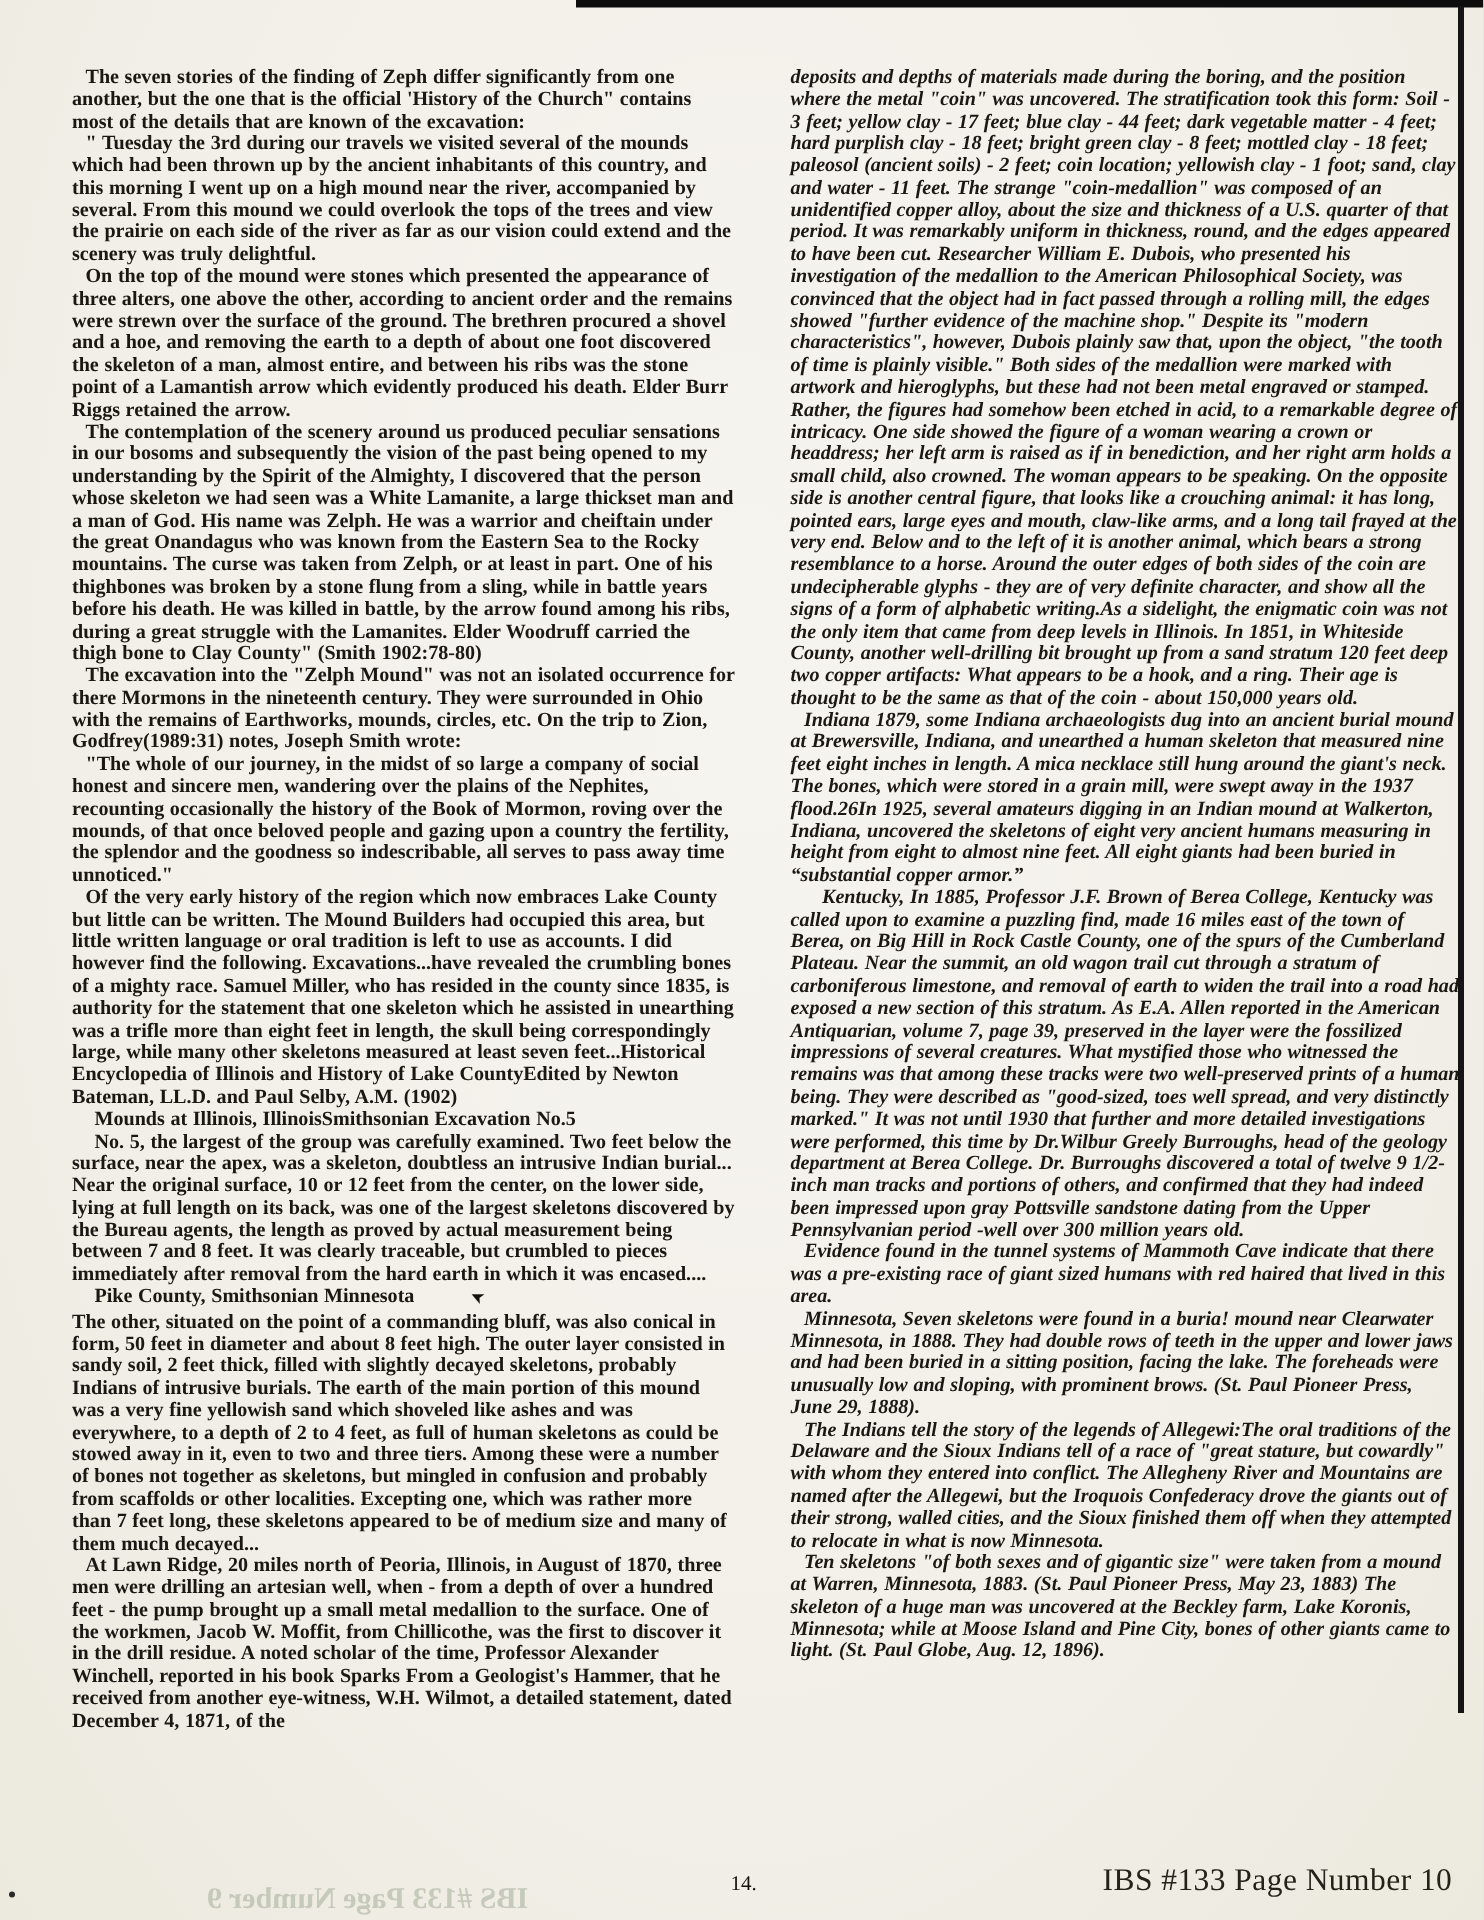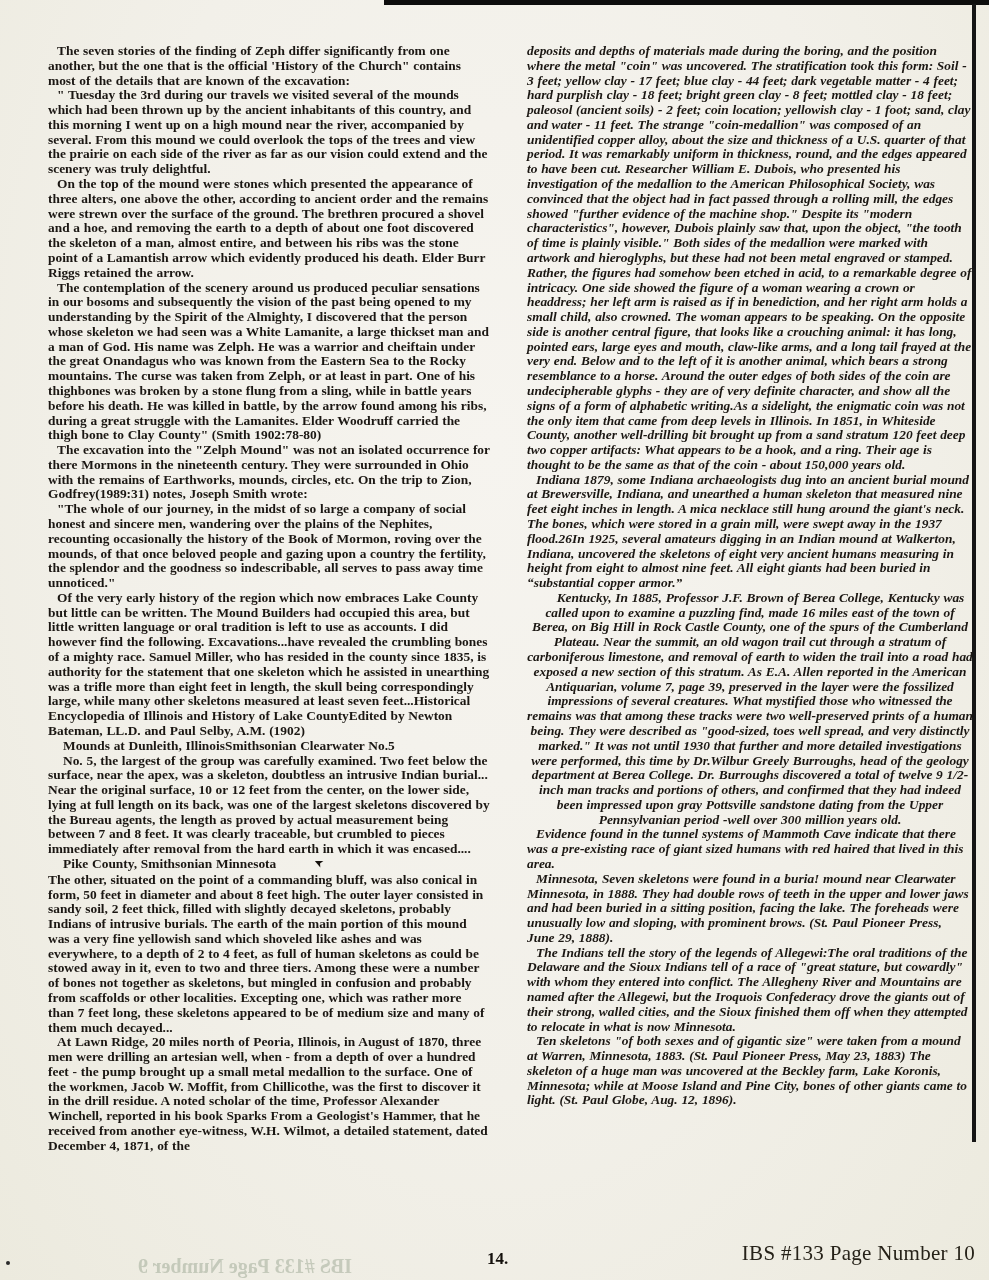--- a/index.html
+++ b/index.html
@@ -23,39 +23,39 @@
     position:absolute;top:44px;
     font-size:13.4px;line-height:14.78px;
     font-weight:bold;
     word-spacing:0.4px;
   }
   .col-left{left:48px;width:443px;}
   .col-right{left:527px;width:446px;font-style:italic;}
   p.pp{margin:0;}
   .ind{text-indent:9px;}
   .ind2{text-indent:15px;}
-  .ind3{text-indent:21px;text-align:center;}
+  .ind3{text-indent:21px;}
   .flush{text-indent:0;}
 
   .cursor-mark{
     display:inline-block;
     margin-left:38px;
     font-size:10px;
     transform:rotate(205deg);
     color:#15110d;
   }
 
   .page-num{
     position:absolute;left:487px;top:1249px;
-    font-size:17px;font-weight:bold;color:#14100c;
+    font-size:14px;font-weight:normal;color:#14100c;
   }
   .footer-right{
     position:absolute;left:735px;top:1241px;width:240px;
     font-size:21px;font-weight:normal;letter-spacing:0.3px;
-    color:#262219;text-align:right;white-space:nowrap;
+    color:#262219;text-align:left;white-space:nowrap;
   }
 
   
   .ghost{position:absolute;font-weight:bold;pointer-events:none;}
   .ghost-lines{
     left:700px;top:1183px;width:275px;
     font-size:11.3px;line-height:15px;
     color:rgba(122,110,88,0.34);
     filter:blur(0.4px);
   }
@@ -78,21 +78,21 @@
   <div class="dot-artifact"></div>
 
   <div class="col col-left">
     <p class="pp ind">The seven stories of the finding of Zeph differ significantly from one another, but the one that is the official 'History of the Church" contains most of the details that are known of the excavation:</p>
     <p class="pp ind">" Tuesday the 3rd during our travels we visited several of the mounds which had been thrown up by the ancient inhabitants of this country, and this morning I went up on a high mound near the river, accompanied by several. From this mound we could overlook the tops of the trees and view the prairie on each side of the river as far as our vision could extend and the scenery was truly delightful.</p>
     <p class="pp ind">On the top of the mound were stones which presented the appearance of three alters, one above the other, according to ancient order and the remains were strewn over the surface of the ground. The brethren procured a shovel and a hoe, and removing the earth to a depth of about one foot discovered the skeleton of a man, almost entire, and between his ribs was the stone point of a Lamantish arrow which evidently produced his death. Elder Burr Riggs retained the arrow.</p>
     <p class="pp ind">The contemplation of the scenery around us produced peculiar sensations in our bosoms and subsequently the vision of the past being opened to my understanding by the Spirit of the Almighty, I discovered that the person whose skeleton we had seen was a White Lamanite, a large thickset man and a man of God. His name was Zelph. He was a warrior and cheiftain under the great Onandagus who was known from the Eastern Sea to the Rocky mountains. The curse was taken from Zelph, or at least in part. One of his thighbones was broken by a stone flung from a sling, while in battle years before his death. He was killed in battle, by the arrow found among his ribs, during a great struggle with the Lamanites. Elder Woodruff carried the thigh bone to Clay County" (Smith 1902:78-80)</p>
     <p class="pp ind">The excavation into the "Zelph Mound" was not an isolated occurrence for there Mormons in the nineteenth century. They were surrounded in Ohio with the remains of Earthworks, mounds, circles, etc. On the trip to Zion, Godfrey(1989:31) notes, Joseph Smith wrote:</p>
     <p class="pp ind">"The whole of our journey, in the midst of so large a company of social honest and sincere men, wandering over the plains of the Nephites, recounting occasionally the history of the Book of Mormon, roving over the mounds, of that once beloved people and gazing upon a country the fertility, the splendor and the goodness so indescribable, all serves to pass away time unnoticed."</p>
     <p class="pp ind">Of the very early history of the region which now embraces Lake County but little can be written. The Mound Builders had occupied this area, but little written language or oral tradition is left to use as accounts. I did however find the following. Excavations...have revealed the crumbling bones of a mighty race. Samuel Miller, who has resided in the county since 1835, is authority for the statement that one skeleton which he assisted in unearthing was a trifle more than eight feet in length, the skull being correspondingly large, while many other skeletons measured at least seven feet...Historical Encyclopedia of Illinois and History of Lake CountyEdited by Newton Bateman, LL.D. and Paul Selby, A.M. (1902)</p>
-    <p class="pp ind2">Mounds at Dunleith, IllinoisSmithsonian Clearwater No.5</p>
+    <p class="pp ind2">Mounds at Illinois, IllinoisSmithsonian Excavation No.5</p>
     <p class="pp ind2">No. 5, the largest of the group was carefully examined. Two feet below the surface, near the apex, was a skeleton, doubtless an intrusive Indian burial... Near the original surface, 10 or 12 feet from the center, on the lower side, lying at full length on its back, was one of the largest skeletons discovered by the Bureau agents, the length as proved by actual measurement being between 7 and 8 feet. It was clearly traceable, but crumbled to pieces immediately after removal from the hard earth in which it was encased....</p>
     <p class="pp ind2"><span>Pike County, Smithsonian Minnesota</span><span class="cursor-mark">➤</span></p>
     <p class="pp flush">The other, situated on the point of a commanding bluff, was also conical in form, 50 feet in diameter and about 8 feet high. The outer layer consisted in sandy soil, 2 feet thick, filled with slightly decayed skeletons, probably Indians of intrusive burials. The earth of the main portion of this mound was a very fine yellowish sand which shoveled like ashes and was everywhere, to a depth of 2 to 4 feet, as full of human skeletons as could be stowed away in it, even to two and three tiers. Among these were a number of bones not together as skeletons, but mingled in confusion and probably from scaffolds or other localities. Excepting one, which was rather more than 7 feet long, these skeletons appeared to be of medium size and many of them much decayed...</p>
     <p class="pp ind">At Lawn Ridge, 20 miles north of Peoria, Illinois, in August of 1870, three men were drilling an artesian well, when - from a depth of over a hundred feet - the pump brought up a small metal medallion to the surface. One of the workmen, Jacob W. Moffit, from Chillicothe, was the first to discover it in the drill residue. A noted scholar of the time, Professor Alexander Winchell, reported in his book Sparks From a Geologist's Hammer, that he received from another eye-witness, W.H. Wilmot, a detailed statement, dated December 4, 1871, of the</p>
   </div>
 
   <div class="col col-right">
     <p class="pp flush">deposits and depths of materials made during the boring, and the position where the metal "coin" was uncovered. The stratification took this form: Soil - 3 feet; yellow clay - 17 feet; blue clay - 44 feet; dark vegetable matter - 4 feet; hard purplish clay - 18 feet; bright green clay - 8 feet; mottled clay - 18 feet; paleosol (ancient soils) - 2 feet; coin location; yellowish clay - 1 foot; sand, clay and water - 11 feet. The strange "coin-medallion" was composed of an unidentified copper alloy, about the size and thickness of a U.S. quarter of that period. It was remarkably uniform in thickness, round, and the edges appeared to have been cut. Researcher William E. Dubois, who presented his investigation of the medallion to the American Philosophical Society, was convinced that the object had in fact passed through a rolling mill, the edges showed "further evidence of the machine shop." Despite its "modern characteristics", however, Dubois plainly saw that, upon the object, "the tooth of time is plainly visible." Both sides of the medallion were marked with artwork and hieroglyphs, but these had not been metal engraved or stamped. Rather, the figures had somehow been etched in acid, to a remarkable degree of intricacy. One side showed the figure of a woman wearing a crown or headdress; her left arm is raised as if in benediction, and her right arm holds a small child, also crowned. The woman appears to be speaking. On the opposite side is another central figure, that looks like a crouching animal: it has long, pointed ears, large eyes and mouth, claw-like arms, and a long tail frayed at the very end. Below and to the left of it is another animal, which bears a strong resemblance to a horse. Around the outer edges of both sides of the coin are undecipherable glyphs - they are of very definite character, and show all the signs of a form of alphabetic writing.As a sidelight, the enigmatic coin was not the only item that came from deep levels in Illinois. In 1851, in Whiteside County, another well-drilling bit brought up from a sand stratum 120 feet deep two copper artifacts: What appears to be a hook, and a ring. Their age is thought to be the same as that of the coin - about 150,000 years old.</p>
     <p class="pp ind">Indiana 1879, some Indiana archaeologists dug into an ancient burial mound at Brewersville, Indiana, and unearthed a human skeleton that measured nine feet eight inches in length. A mica necklace still hung around the giant's neck. The bones, which were stored in a grain mill, were swept away in the 1937 flood.26In 1925, several amateurs digging in an Indian mound at Walkerton, Indiana, uncovered the skeletons of eight very ancient humans measuring in height from eight to almost nine feet. All eight giants had been buried in “substantial copper armor.”</p>
     <p class="pp ind3">Kentucky,   In 1885, Professor J.F. Brown of Berea College, Kentucky was called upon to examine a puzzling find, made 16 miles east of the town of Berea, on Big Hill in Rock Castle County, one of the spurs of the Cumberland Plateau. Near the summit, an old wagon trail cut through a stratum of carboniferous limestone, and removal of earth to widen the trail into a road had exposed a new section of this stratum. As E.A. Allen reported in the American Antiquarian, volume 7, page 39, preserved in the layer were the fossilized impressions of several creatures. What mystified those who witnessed the remains was that among these tracks were two well-preserved prints of a human being. They were described as "good-sized, toes well spread, and very distinctly marked." It was not until 1930 that further and more detailed investigations were performed, this time by Dr.Wilbur Greely Burroughs, head of the geology department at Berea College. Dr. Burroughs discovered a total of twelve 9 1/2-inch man tracks and portions of others, and confirmed that they had indeed been  impressed upon gray Pottsville sandstone dating from the Upper Pennsylvanian period -well over 300 million years old.</p>

